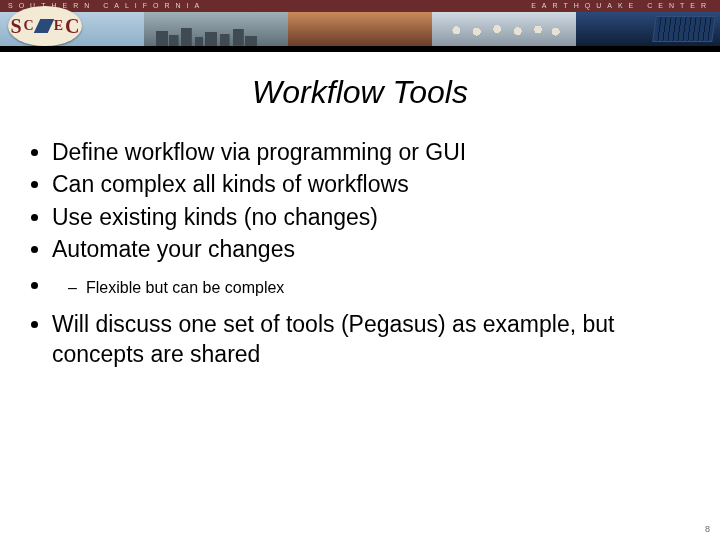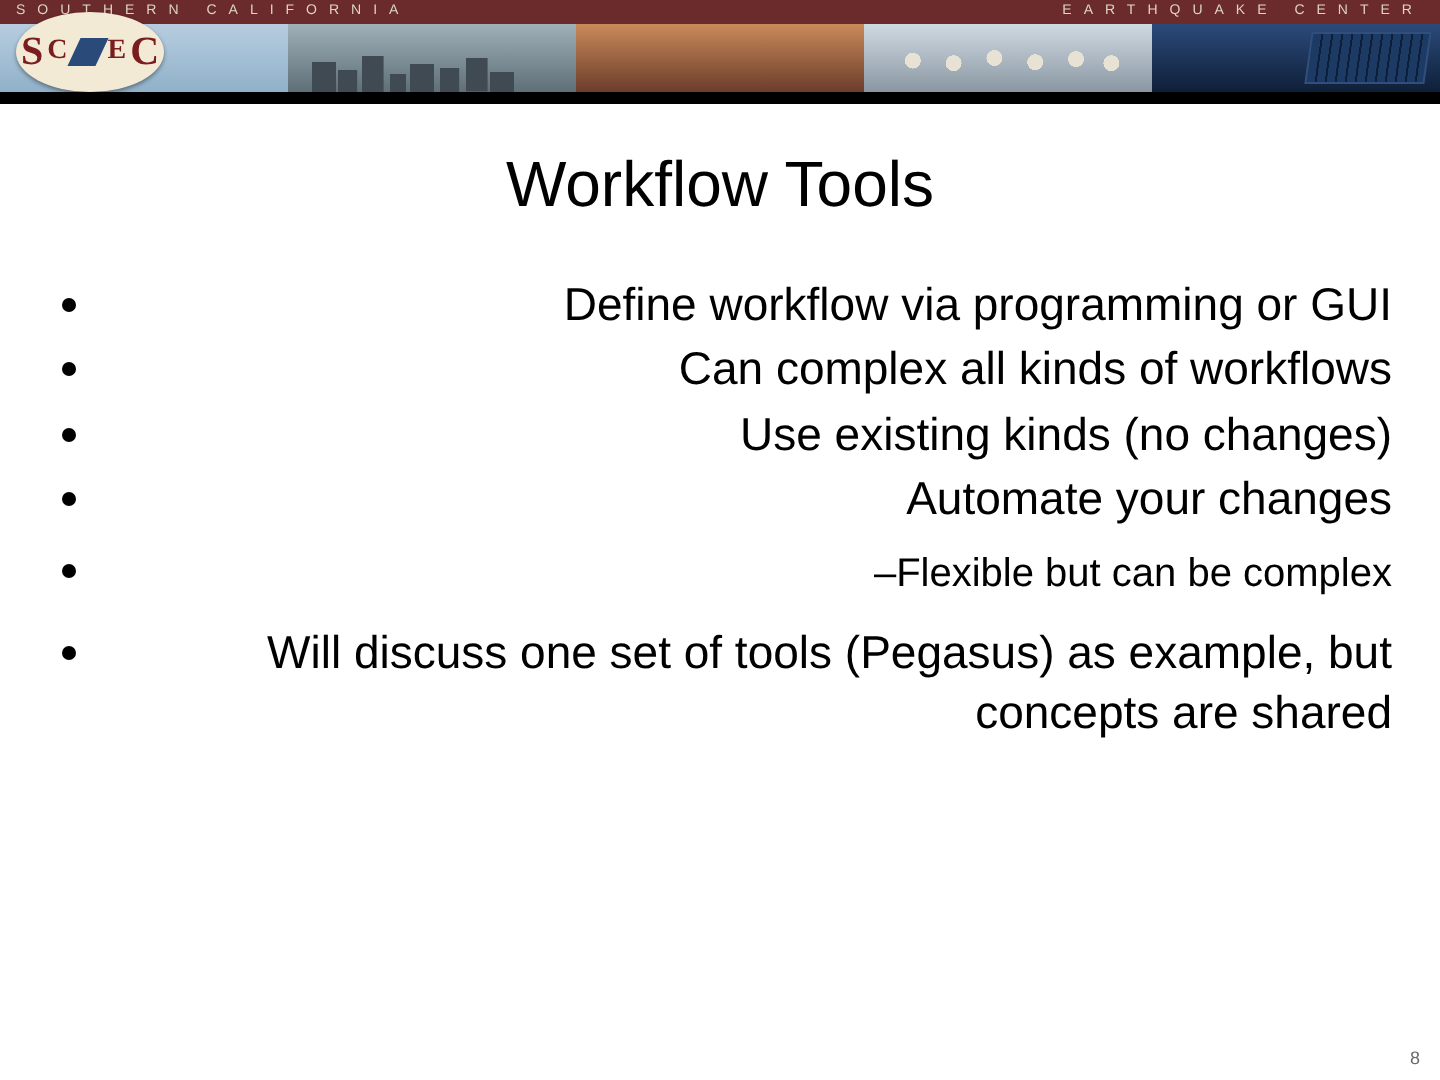--- a/index.html
+++ b/index.html
@@ -120,34 +120,35 @@
     transform: skewX(-25deg);
     margin: 0 1px;
   }
 
   
   .title {
     text-align: center;
     font-size: 32px;
     margin: 22px 0 26px 0;
     font-weight: 400;
+    font-style: italic;
   }
 
   ul.lvl1 {
     margin: 0 24px 0 24px;
     padding-left: 28px;
     font-size: 23px;
     line-height: 1.32;
   }
-  ul.lvl1 > li { margin: 0 0 2px 0; text-align: right; }
+  ul.lvl1 > li { margin: 0 0 2px 0; }
 
   ul.lvl2 {
     margin: 6px 0 10px 0;
     padding-left: 34px;
-    font-size: 20px;
+    font-size: 16px;
     list-style: none;
   }
   ul.lvl2 > li::before {
     content: "–";
     display: inline-block;
     width: 18px;
     margin-left: -18px;
   }
 
   .pagenum {

